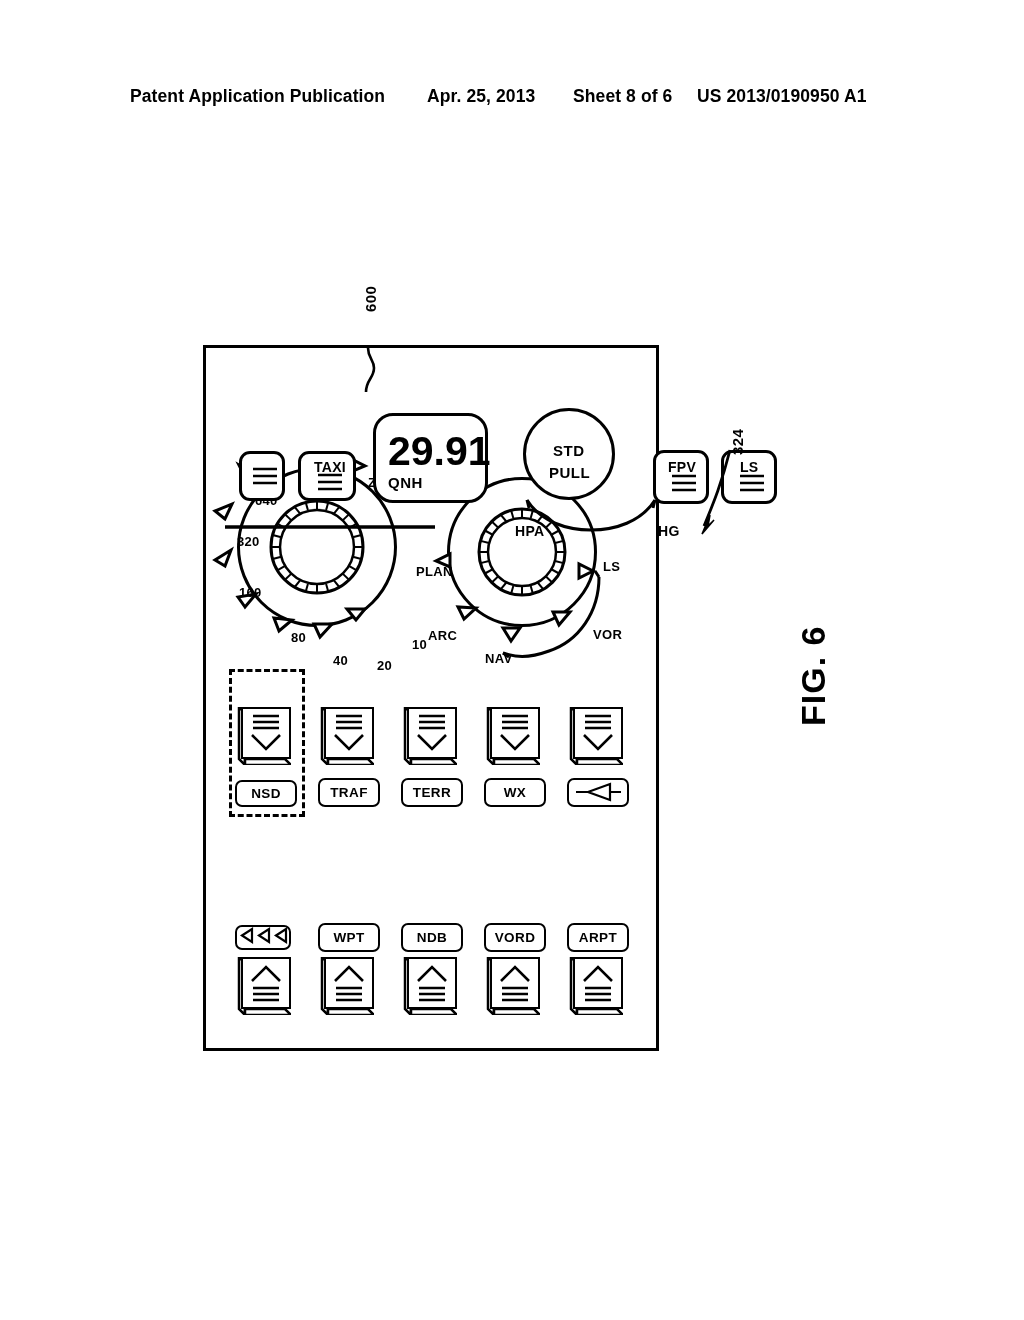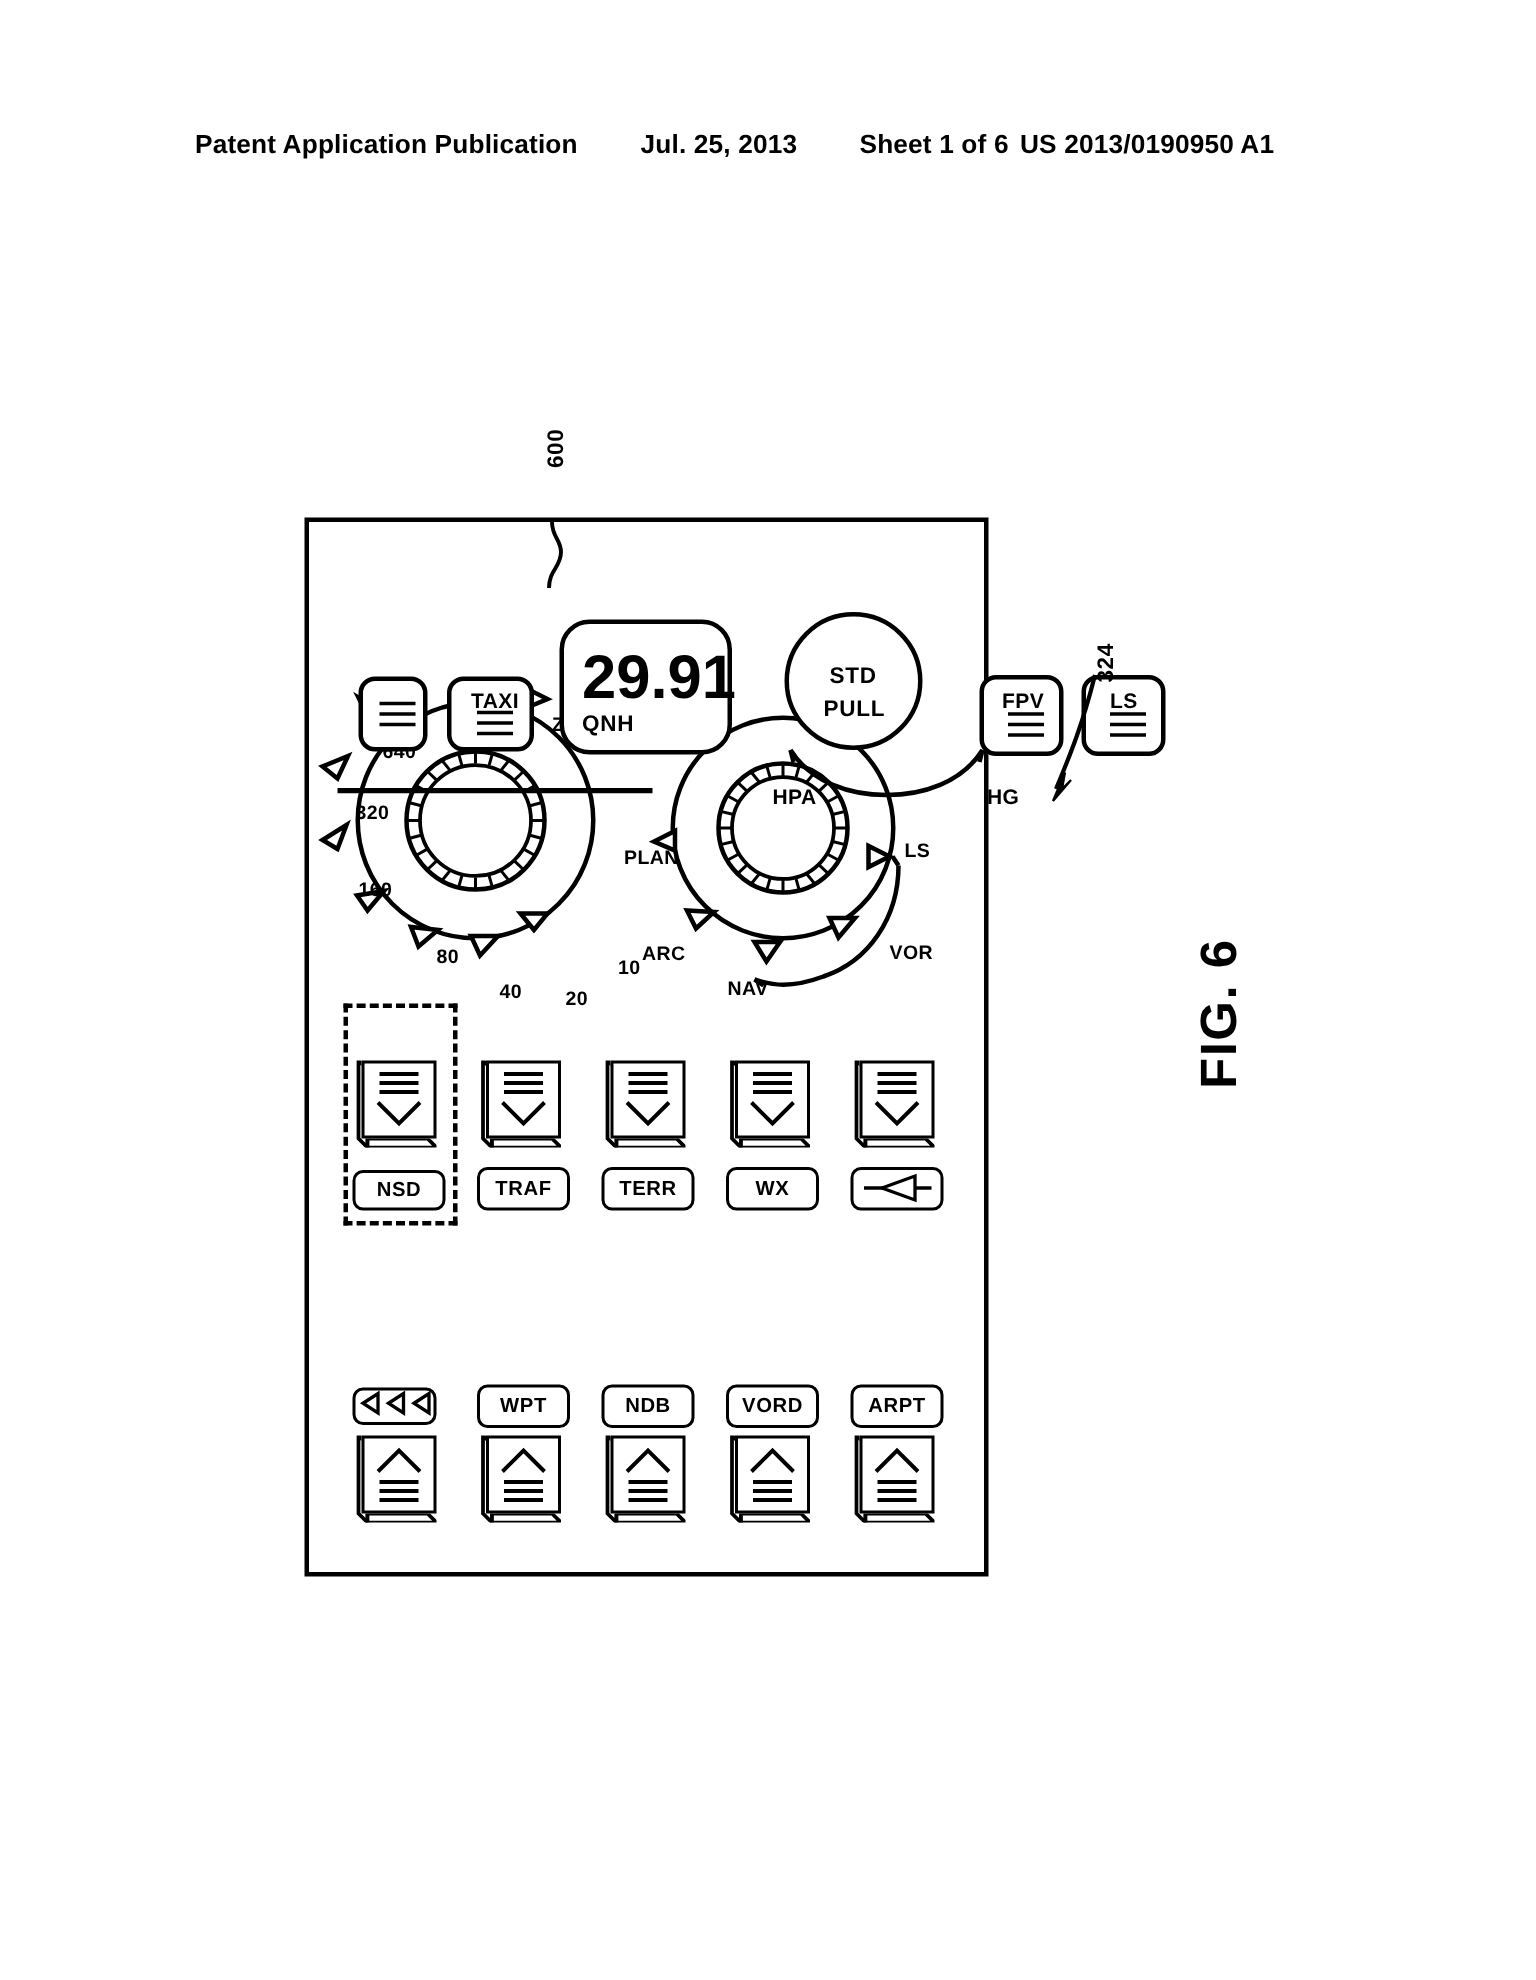--- a/index.html
+++ b/index.html
@@ -6,21 +6,21 @@
   body{width:1024px;height:1320px;position:relative;overflow:hidden;
        font-family:"Liberation Serif",serif;color:#000;}
 
   
   #pat-header{position:absolute;left:0;top:86px;width:1024px;height:26px;}
   #pat-header .hdr-cell{position:absolute;font-family:Liberation Sans, sans-serif;
       font-weight:bold;font-size:17.5px;white-space:nowrap;letter-spacing:.1px;}
   #h-pub{left:130px;top:0;}
   #h-date{left:427px;top:0;}
   #h-sheet{left:573px;top:0;}
-  #h-num{left:680px;top:0;}
+  #h-num{left:697px;top:0;}
 
   
   
   #fig-stage{position:absolute;left:0;top:0;width:1024px;height:1320px;}
 
   #panel-rot{
     position:absolute;
     
     width:706px;height:456px;
     left:203px;top:345px;
@@ -89,22 +89,22 @@
 
   #fig-label{position:absolute;font-family:"Liberation Sans",sans-serif;
      font-weight:bold;font-size:34px;letter-spacing:1px;white-space:nowrap;
      left:794px;top:726px;transform-origin:0 0;transform:rotate(-90deg);}
 </style>
 </head>
 <body>
 
 <div id="pat-header">
   <div class="hdr-cell" id="h-pub">Patent Application Publication</div>
-  <div class="hdr-cell" id="h-date">Jul. 25, 2013</div>
-  <div class="hdr-cell" id="h-sheet">Sheet 1 of 6</div>
+  <div class="hdr-cell" id="h-date">Apr. 25, 2013</div>
+  <div class="hdr-cell" id="h-sheet">Sheet 8 of 6</div>
   <div class="hdr-cell" id="h-num">US 2013/0190950 A1</div>
 </div>
 
 <div id="fig-stage">
 
   <div id="panel-rot">
     <div id="panel"></div>
 
     <div id="dashbox" style="left:234px;top:26px;width:148px;height:76px;"></div>
 

